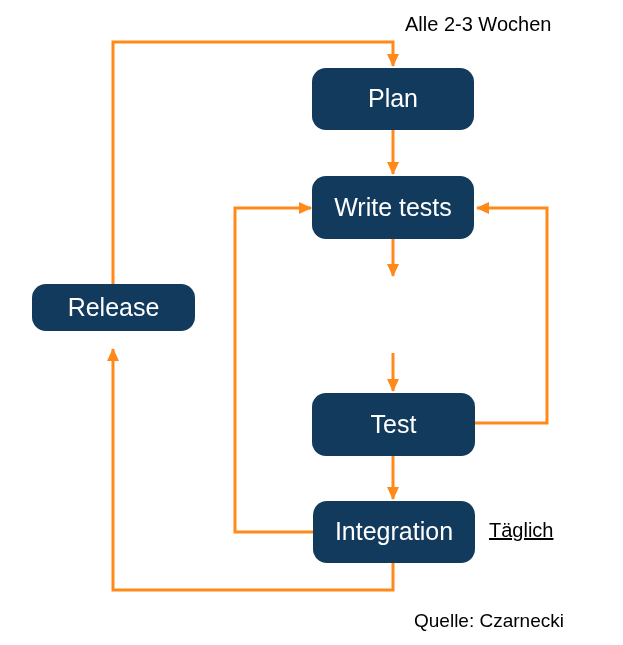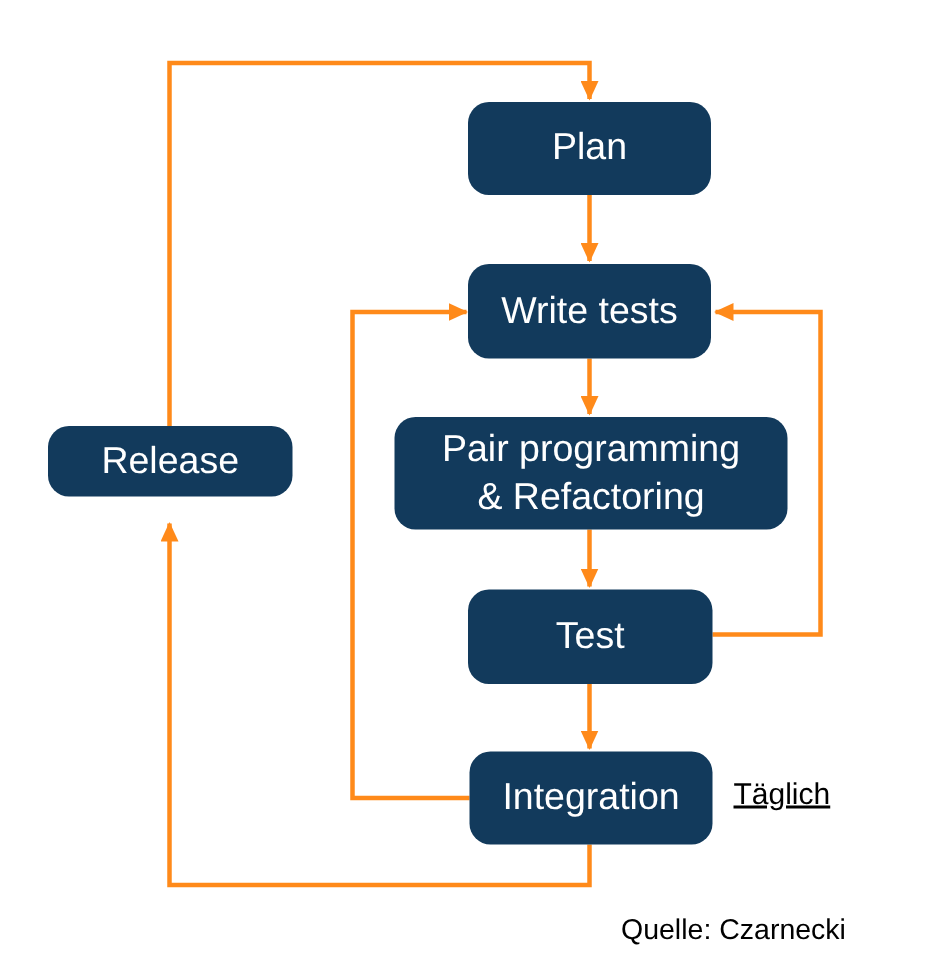--- a/index.html
+++ b/index.html
@@ -81,35 +81,32 @@
   </svg>
 
   <div class="node node-plan">
     <span>Plan</span>
   </div>
 
   <div class="node node-write-tests">
     <span>Write tests</span>
   </div>
 
-  <div class="node node-pair">
-    <span>Pair programming
-&amp; Refactoring</span>
-  </div>
 
   <div class="node node-test">
     <span>Test</span>
   </div>
 
   <div class="node node-integration">
     <span>Integration</span>
   </div>
 
   <div class="node node-release">
     <span>Release</span>
   </div>
 
+  <div class="annotation annotation-cycle">Alle 2-3 Wochen</div>
 
   <div class="annotation annotation-daily">Täglich</div>
 
   <div class="annotation annotation-source">Quelle: Czarnecki</div>
 
 </div>
 
 </body></html>

